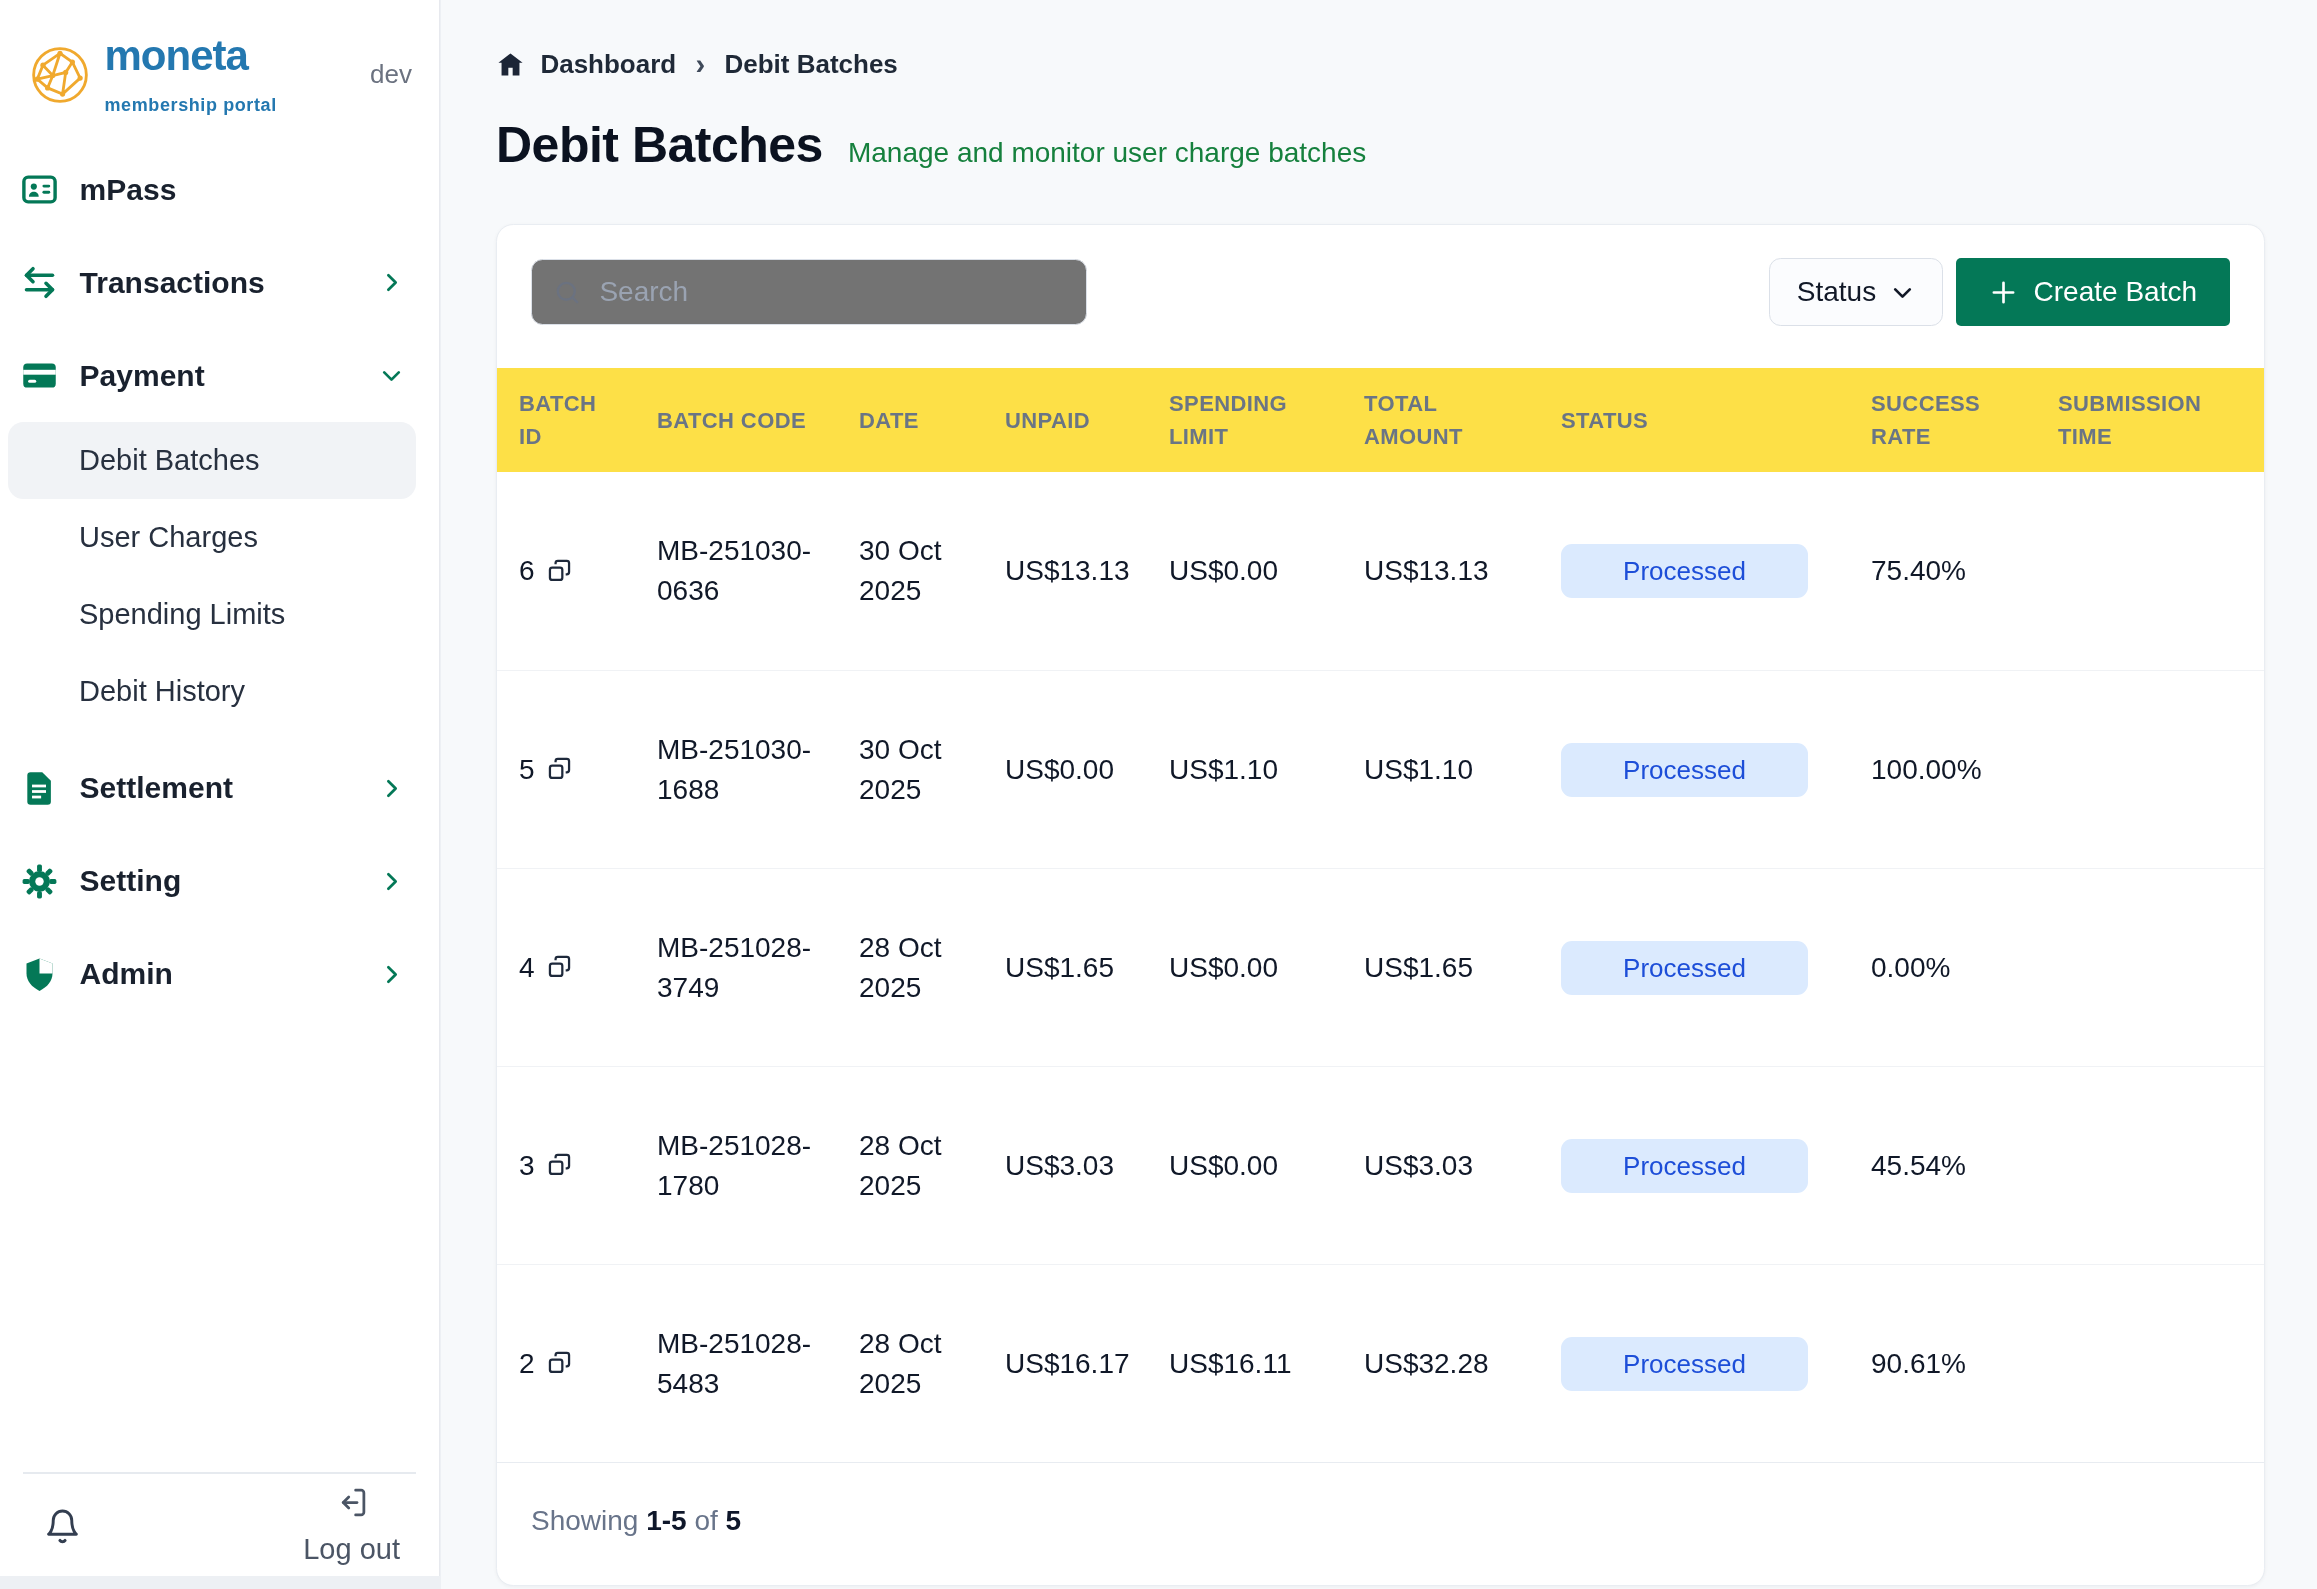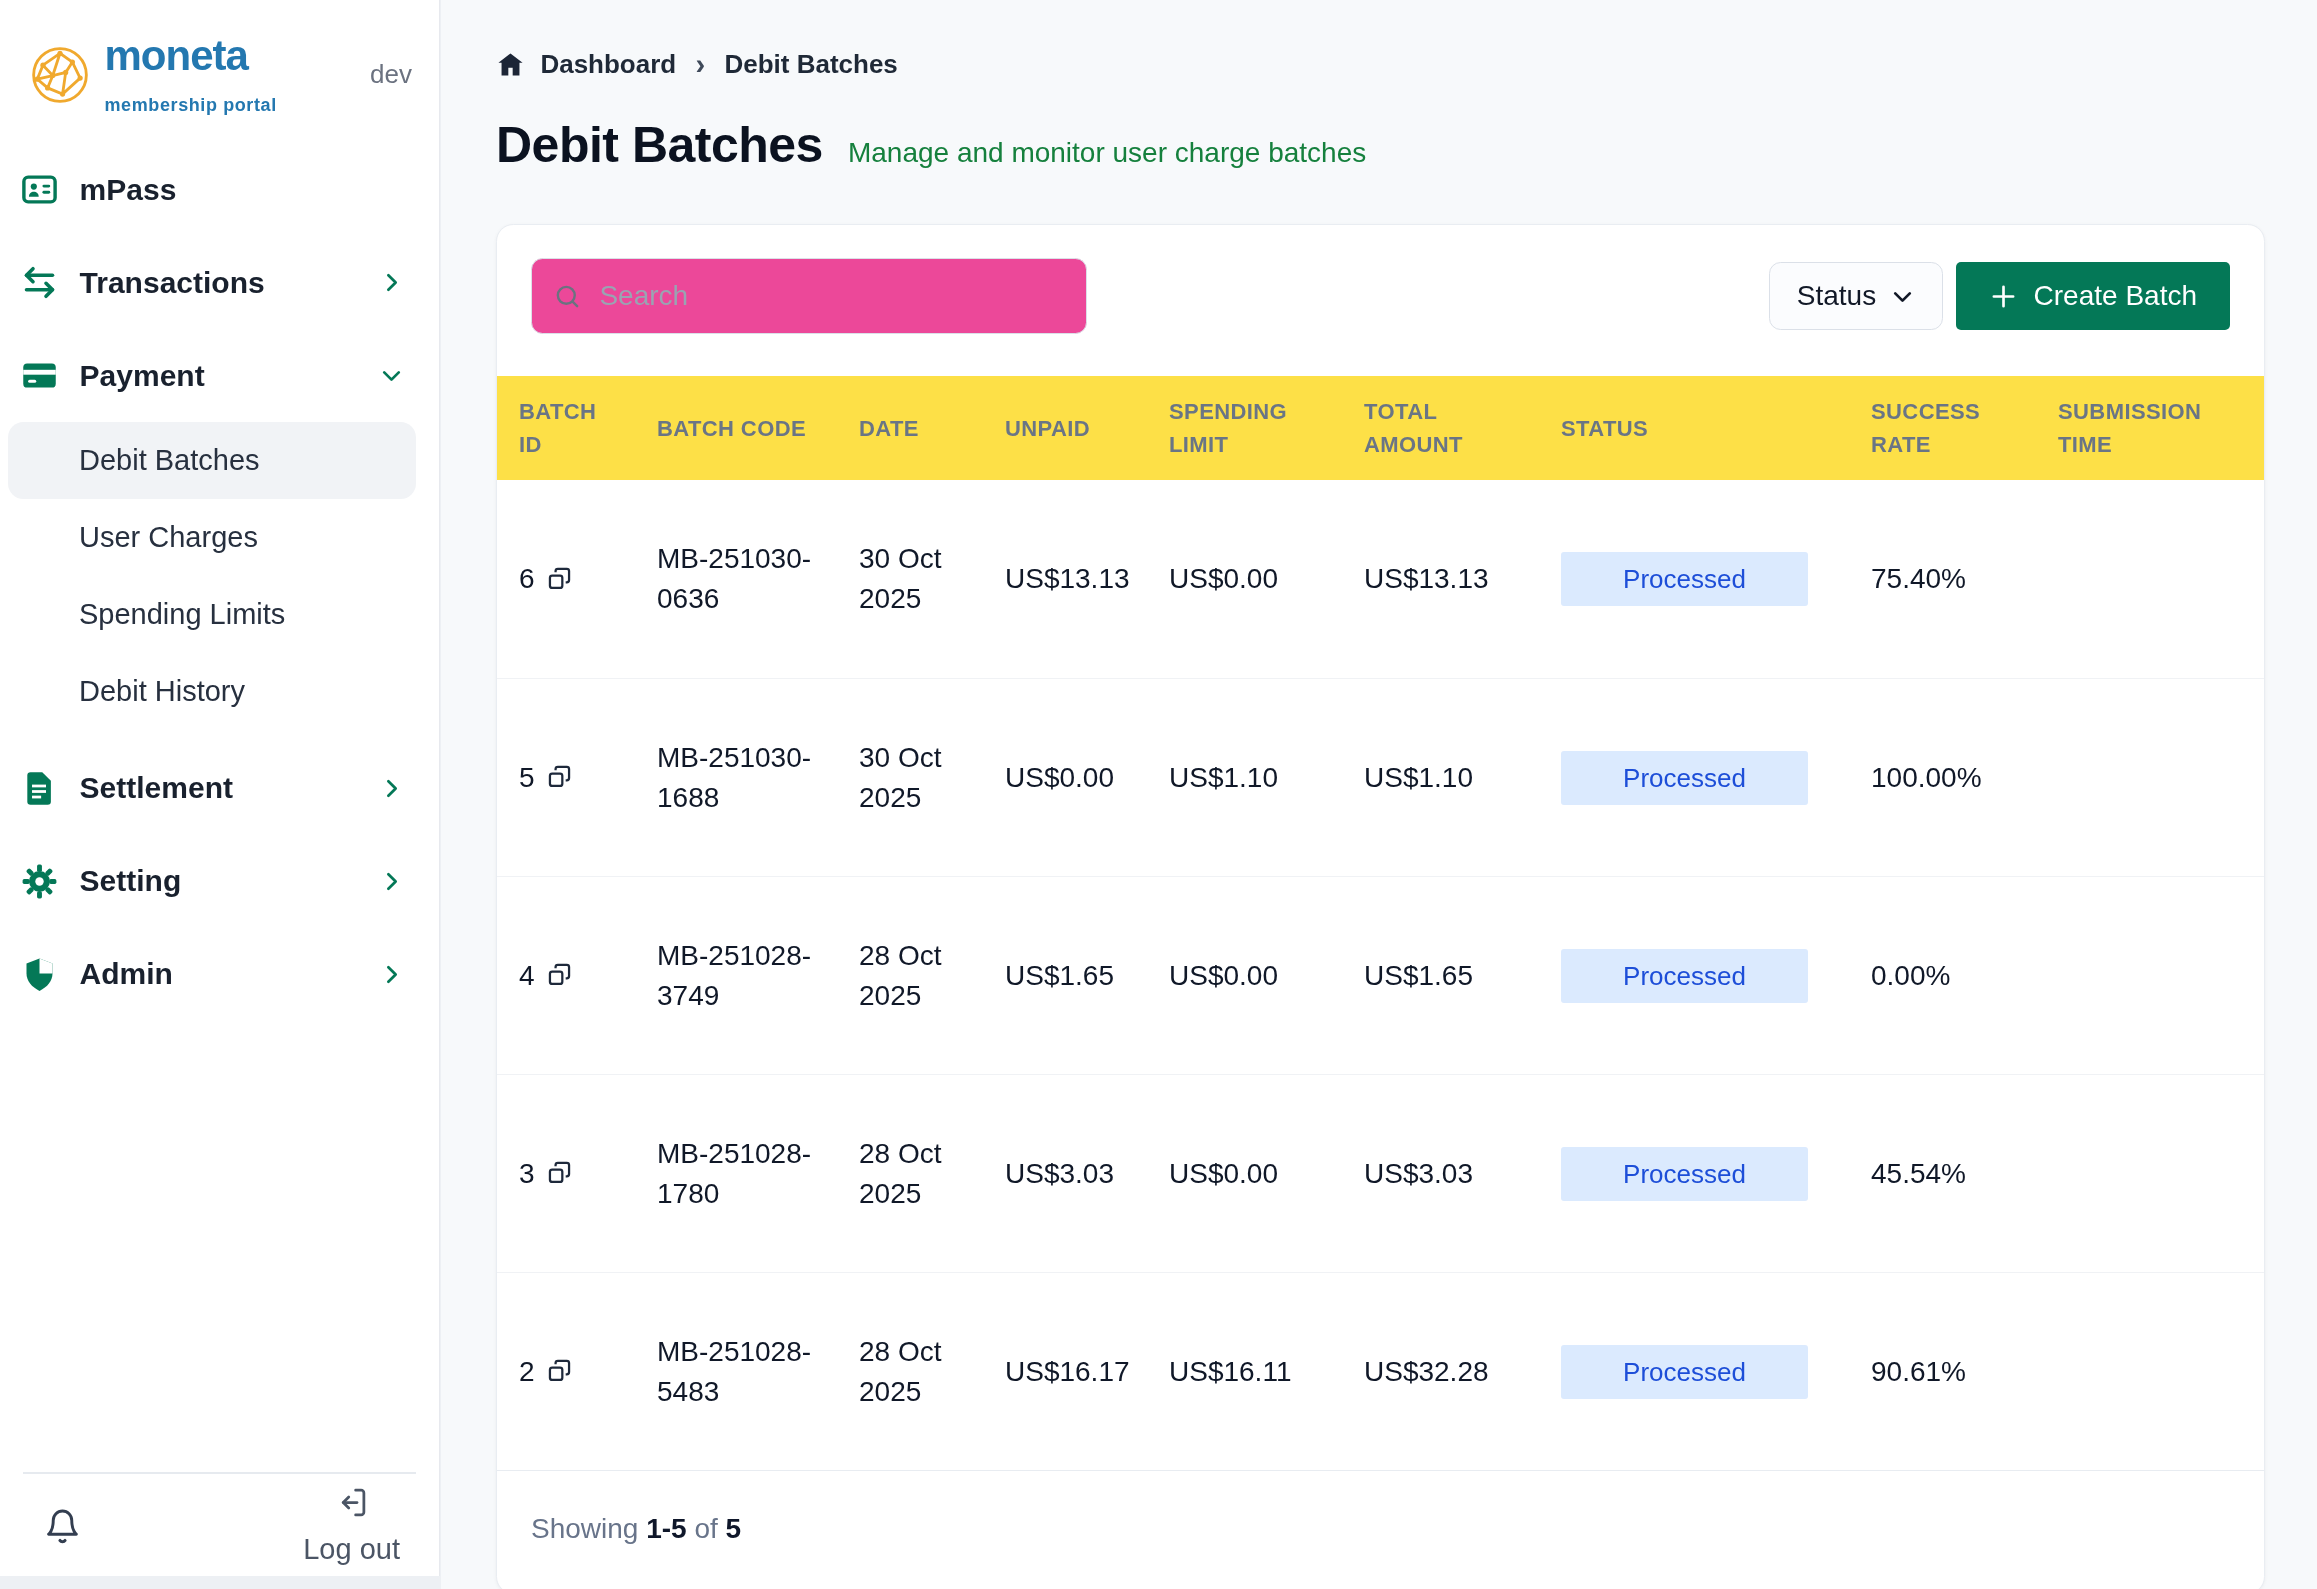--- a/index.html
+++ b/index.html
@@ -46,22 +46,22 @@
   .title-row { display:flex; align-items:baseline; padding:35px 0 0 55px; }
   .page-title { font-size:50px; font-weight:800; color:#0b1220; letter-spacing:-0.5px; }
   .page-sub { margin-left:25px; font-size:28px; color:#15803d; }
 
   .card { position:absolute; left:55px; right:53px; top:224px; background:#ffffff;
           border:1px solid #e9edf2; border-radius:17.4px;
           box-shadow:0 1px 3.9px rgba(16,24,40,.05); overflow:hidden; }
   .main .card { width:1769px; }
 
   .toolbar { display:flex; align-items:center; padding:33px 34px 42px 34px; }
-  .search-box { width:556px; height:76px; border:1.9px solid #dbe0e8; border-radius:11.6px;
-                background:#ec4899; display:flex; align-items:center; padding:0 21px; }
+  .search-box { width:556px; height:66px; border:1.9px solid #dbe0e8; border-radius:11.6px;
+                background:#737373; display:flex; align-items:center; padding:0 21px; }
   .search-box svg { width:29px; height:29px; flex:0 0 auto; }
   .search-input { border:none; outline:none; background:transparent; margin-left:17.4px;
                   font-size:28px; color:#111827; width:100%;
                   font-family:"Liberation Sans","DejaVu Sans",sans-serif; }
   .search-input::placeholder { color:#9aa3b2; }
   .toolbar-right { margin-left:auto; display:flex; align-items:center; gap:13.5px; }
   .status-btn { height:68px; padding:0 27px; border:1.9px solid #dbe0e8; border-radius:11.6px;
                 background:#fbfcfe; display:flex; align-items:center; gap:13.5px;
                 font-size:28px; color:#111827; font-weight:500; cursor:pointer; }
   .status-btn svg { width:25px; height:25px; }
@@ -77,21 +77,21 @@
   .thead { background:#fde047; min-height:104px; align-items:center; }
   .th { font-size:22px; font-weight:700; color:#6a7585; letter-spacing:0.4px;
         line-height:1.5; padding-right:35px; }
   .tr { height:198px; align-items:center; background:#fff; }
   .tr + .tr { border-top:1.9px solid #f0f2f5; }
   .td { font-size:28px; color:#101828; font-weight:500; line-height:1.42; padding-right:35px; }
   .td-id { display:flex; align-items:center; gap:11.6px; }
   .copy-btn { width:27px; height:27px; display:flex; cursor:pointer; }
   .badge { display:inline-block; min-width:247px; height:54px; line-height:54px;
            text-align:center; background:#dbeafe; color:#1d4ed8; font-size:26px;
-           font-weight:500; border-radius:3px; }
+           font-weight:500; border-radius:11px; }
   .tfoot { border-top:1.9px solid #e8ecf1; padding:42px 34px 48px 34px;
            font-size:28px; color:#68748a; }
   .tfoot b { color:#0f172a; font-weight:700; }
 </style>
 </head>
 <body>
 
 <div class="sidebar">
   <div class="logo-row">
     <svg class="logo-globe" viewBox="0 0 24 24" fill="none" stroke="#f0a92e" stroke-width="1.1">

